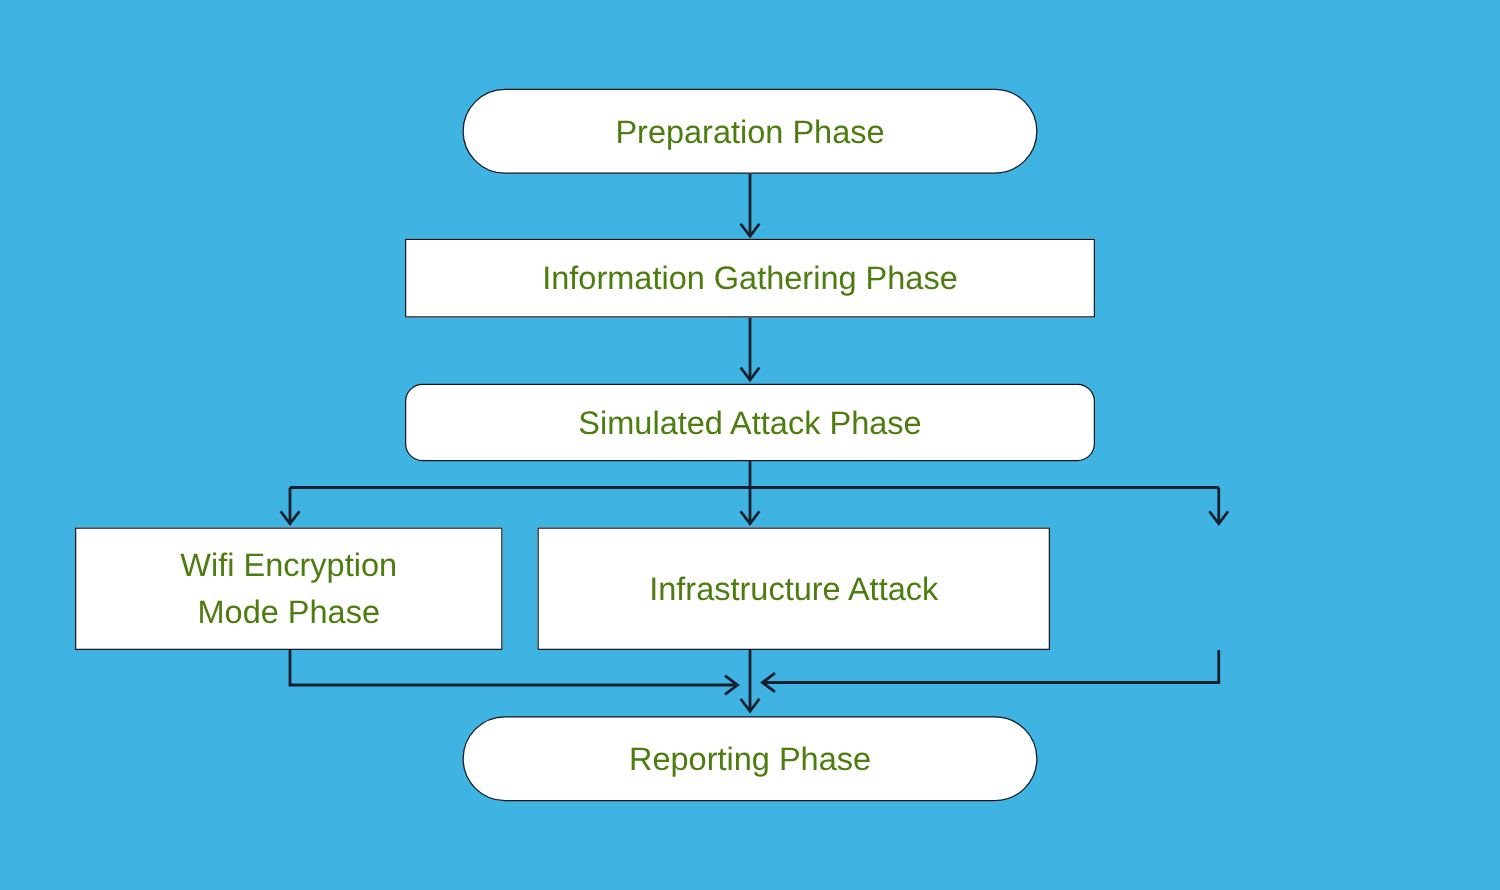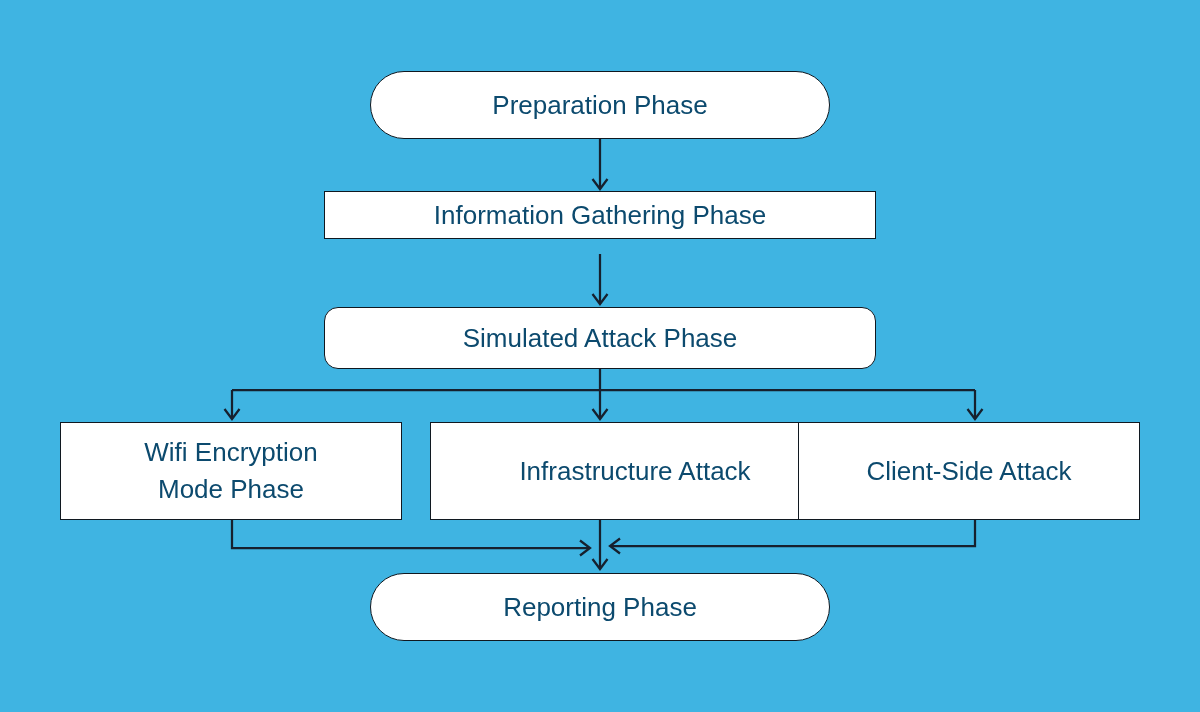--- a/index.html
+++ b/index.html
@@ -31,21 +31,21 @@
   .node {
     position: absolute;
     box-sizing: border-box;
     background: #ffffff;
     border: 1.5px solid #101820;
     display: flex;
     flex-direction: column;
     align-items: center;
     justify-content: center;
     text-align: center;
-    color: #0c4a6e;
+    color: #4d7c0f;
     font-size: 26px;
     line-height: 1.42;
   }
   .stadium { border-radius: 34px; }
   .node span { display: block; }
 </style>
 </head>
 <body>
 
 <div class="stage">
@@ -76,38 +76,35 @@
     <path d="M620 538.5 L610 546 L620 553.5"></path>
 
     <path d="M600 520 L600 568"></path>
     <path d="M592.5 559 L600 569 L607.5 559"></path>
   </svg>
 
   <div class="node stadium" style="left:370px; top:71px; width:460px; height:68px;">
     <span>Preparation Phase</span>
   </div>
 
-  <div class="node" style="left:324px; top:191px; width:552px; height:48px;">
+  <div class="node" style="left:324px; top:191px; width:552px; height:63px;">
     <span>Information Gathering Phase</span>
   </div>
 
   <div class="node" style="left:324px; top:307px; width:552px; height:62px;border-radius:14px;">
     <span>Simulated Attack Phase</span>
   </div>
 
   <div class="node" style="left:60px; top:422px; width:342px; height:98px;">
     <span>Wifi Encryption</span>
     <span>Mode Phase</span>
   </div>
 
   <div class="node" style="left:430px; top:422px; width:410px; height:98px;">
     <span>Infrastructure Attack</span>
   </div>
 
-  <div class="node" style="left:798px; top:422px; width:342px; height:98px;">
-    <span>Client-Side Attack</span>
-  </div>
 
   <div class="node stadium" style="left:370px; top:573px; width:460px; height:68px;text-align:right;">
     <span>Reporting Phase</span>
   </div>
 
 </div>
 
 </body></html>

